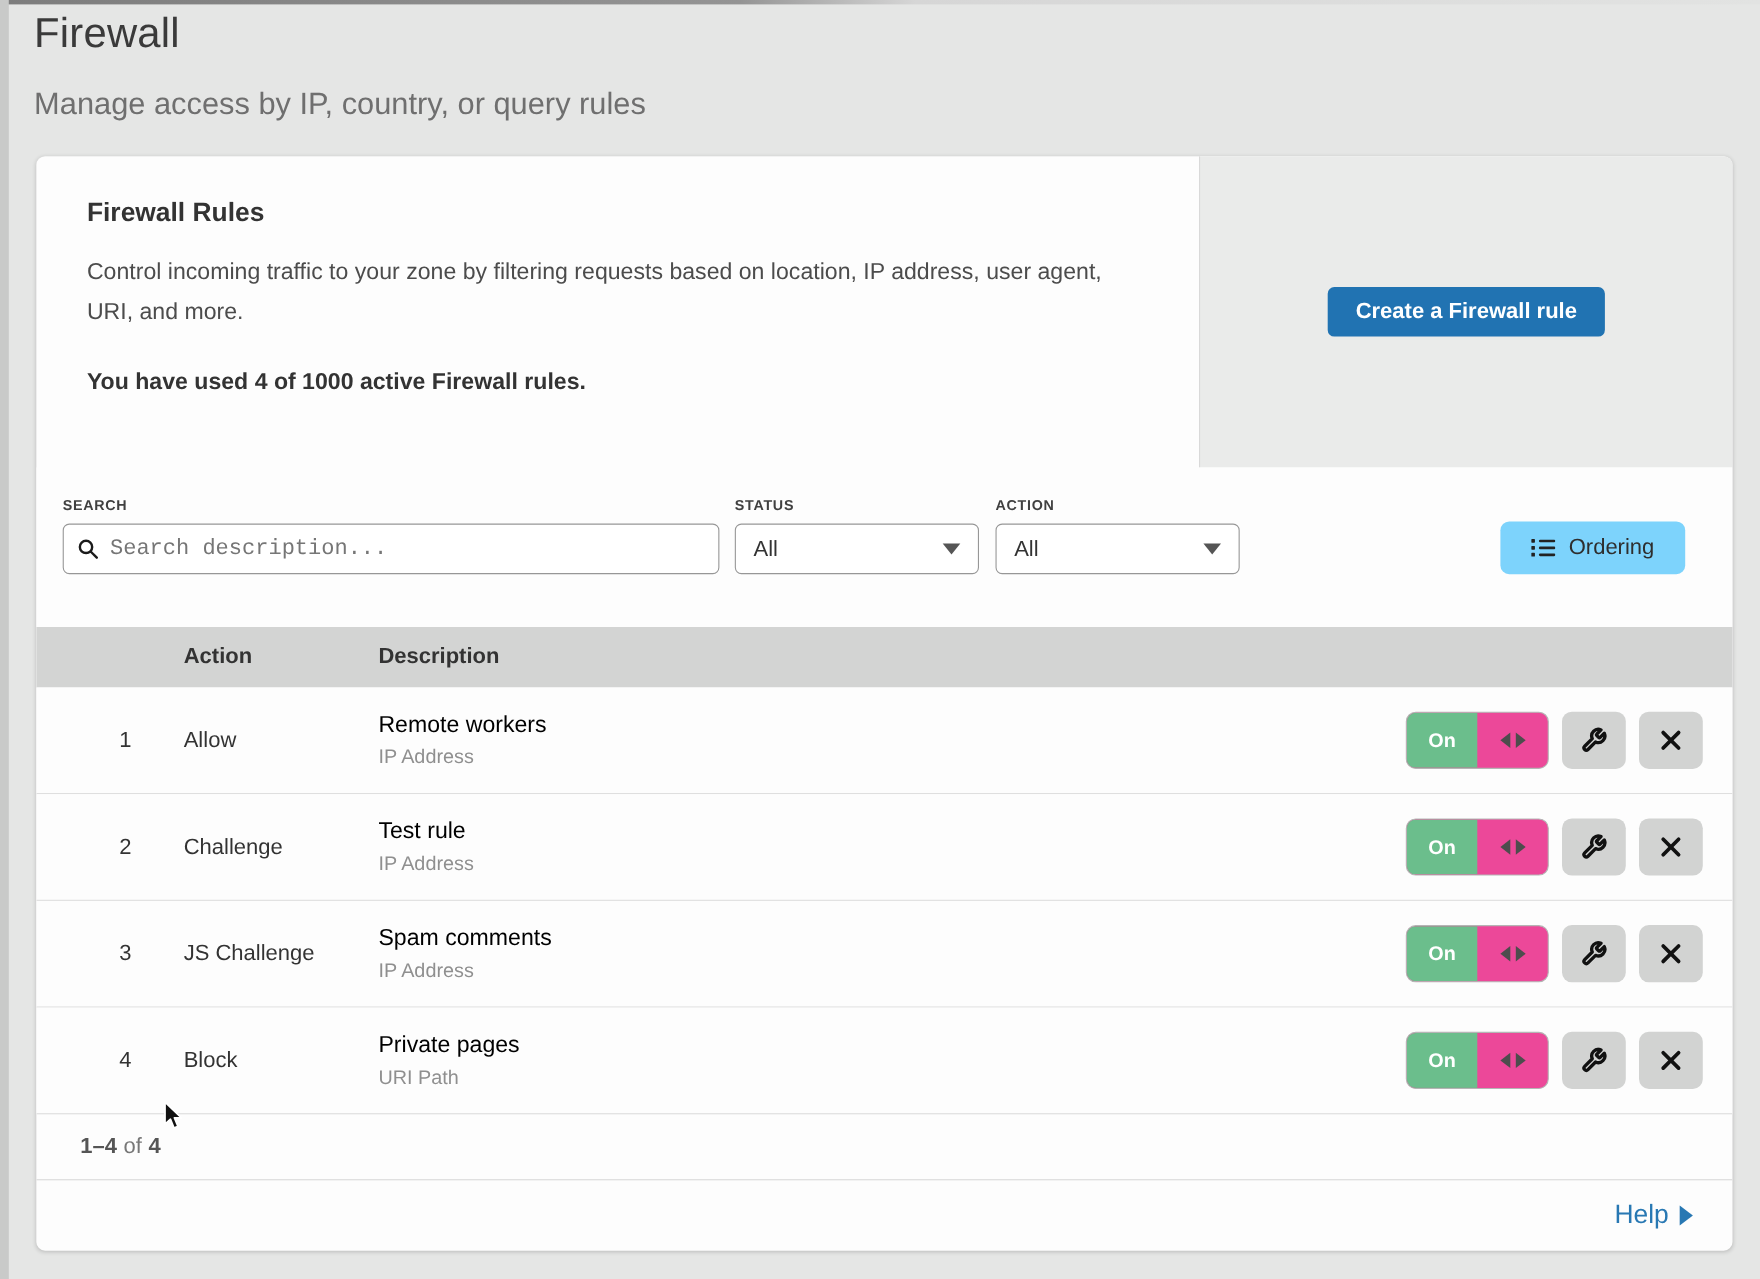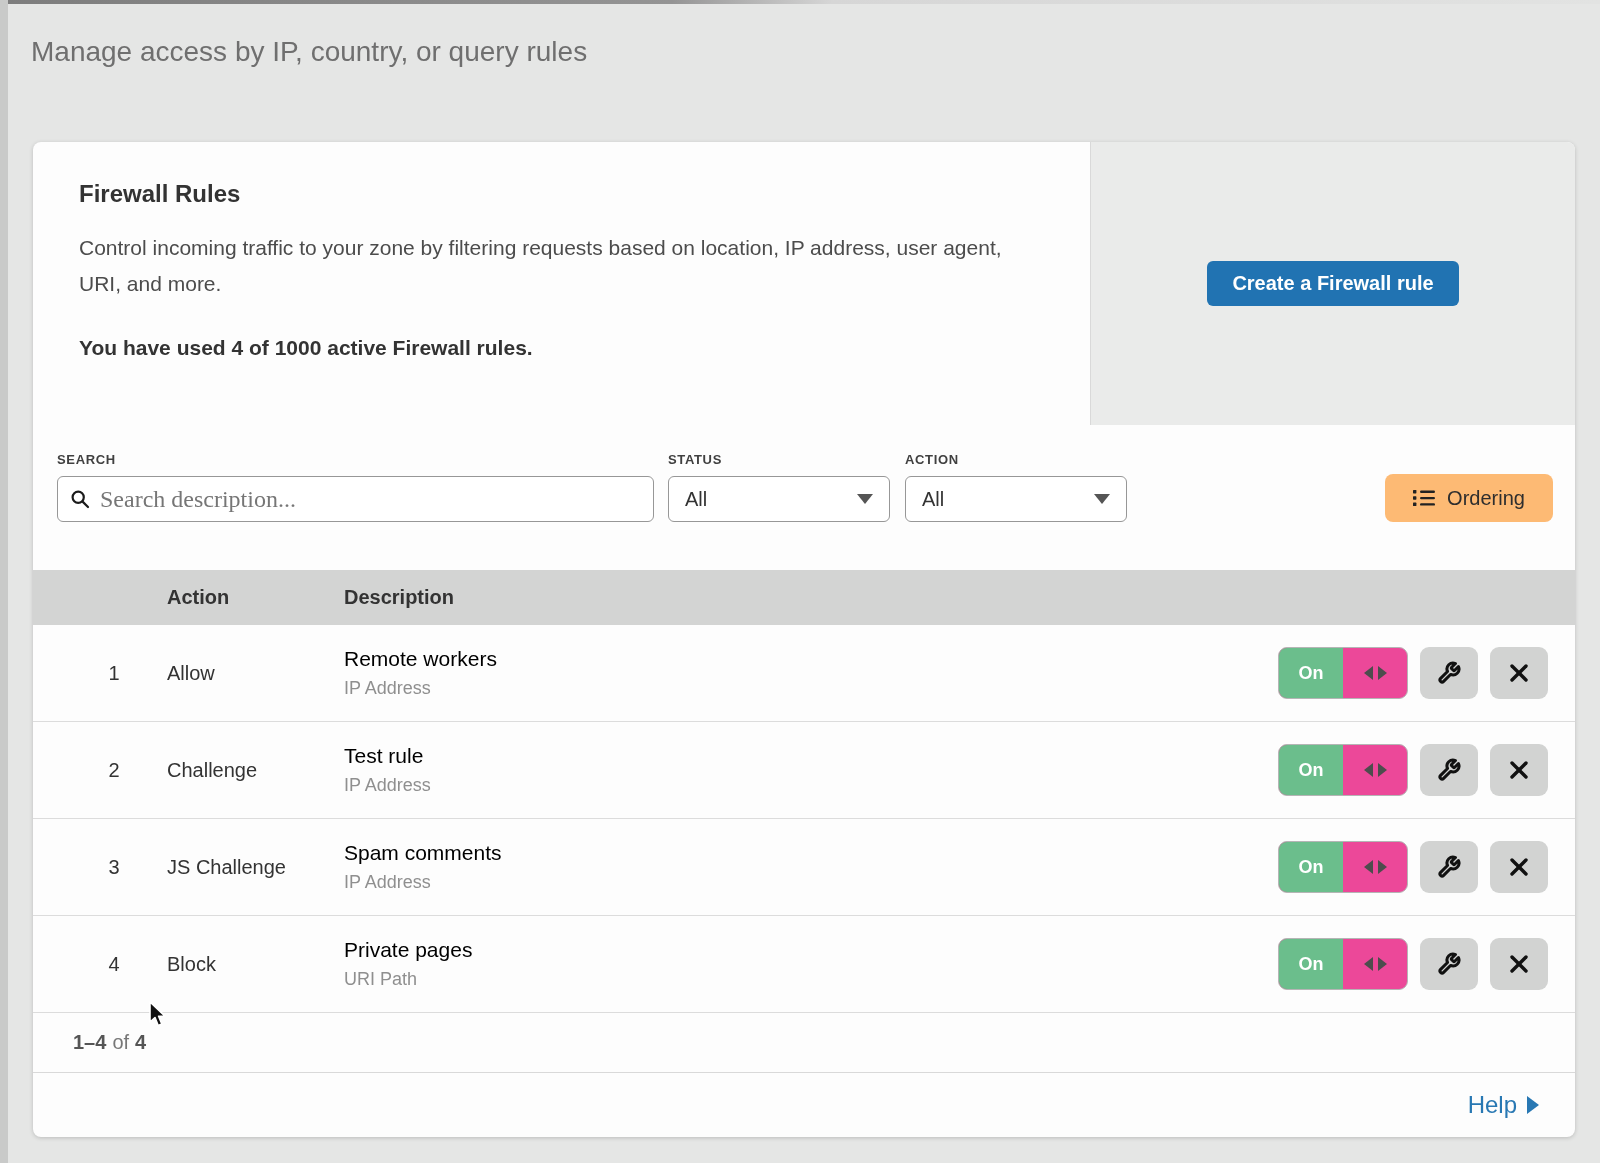--- a/index.html
+++ b/index.html
@@ -43,32 +43,32 @@
   
   .filters{height:145px;flex:none;position:relative;background:#fdfdfd;}
   .filter-label{position:absolute;top:27px;font-size:13px;font-weight:700;color:#404040;letter-spacing:.05em;}
   .lbl-search{left:24px;}
   .lbl-status{left:635px;}
   .lbl-action{left:872px;}
   .search-wrap{position:absolute;left:24px;top:51px;width:597px;height:46px;
     border:1px solid #979797;border-radius:6px;background:#fff;
     display:flex;align-items:center;padding:0 12px;}
   .search-wrap svg{flex:none;}
-  .search-input{border:none;outline:none;flex:1;margin-left:10px;font-family:Liberation Serif, serif;
-    font-size:24px;color:#ec4899;background:transparent;}
+  .search-input{border:none;outline:none;flex:1;margin-left:10px;font-family:Liberation Mono, monospace;
+    font-size:20px;color:#ec4899;background:transparent;}
   .search-input::placeholder{color:#767676;}
   .select{position:absolute;top:51px;width:222px;height:46px;border:1px solid #979797;
     border-radius:6px;background:#fff;display:flex;align-items:center;
     padding:0 16px;font-size:20px;color:#333;cursor:pointer;text-align:center;}
   .sel-status{left:635px;}
   .sel-action{left:872px;}
   .caret{margin-left:auto;width:0;height:0;border-left:8px solid transparent;
     border-right:8px solid transparent;border-top:10px solid #555;}
-  .ordering-btn{position:absolute;right:22px;top:49px;width:168px;height:48px;
-    background:#fdba74;border:none;border-radius:8px;cursor:pointer;
+  .ordering-btn{position:absolute;right:43px;top:49px;width:168px;height:48px;
+    background:#7dd3fc;border:none;border-radius:8px;cursor:pointer;
     display:flex;align-items:center;justify-content:center;gap:12px;
     font-family:inherit;font-size:20px;color:#2e2e2e;}
 
   
   .thead{height:55px;flex:none;background:#d3d4d3;display:grid;
     grid-template-columns:134px 177px 1fr;align-items:center;
     font-size:20px;font-weight:700;color:#333;}
   .thead .h-action{grid-column:2;}
   .thead .h-desc{grid-column:3;}
   .row{height:97px;flex:none;display:grid;
@@ -105,20 +105,21 @@
 
   .cursor{position:absolute;left:148px;top:1001px;z-index:10;pointer-events:none;}
 </style>
 </head>
 <body>
 
 <div class="edge-top"></div>
 <div class="edge-left"></div>
 
 <div class="page-header">
+  <div class="page-title">Firewall</div>
   <div class="page-subtitle">Manage access by IP, country, or query rules</div>
 </div>
 
 <div class="card">
 
   <div class="intro">
     <div class="intro-left">
       <div class="intro-heading">Firewall Rules</div>
       <p class="intro-desc">Control incoming traffic to your zone by filtering requests based on location, IP address, user agent, URI, and more.</p>
       <p class="intro-usage">You have used 4 of 1000 active Firewall rules.</p>

